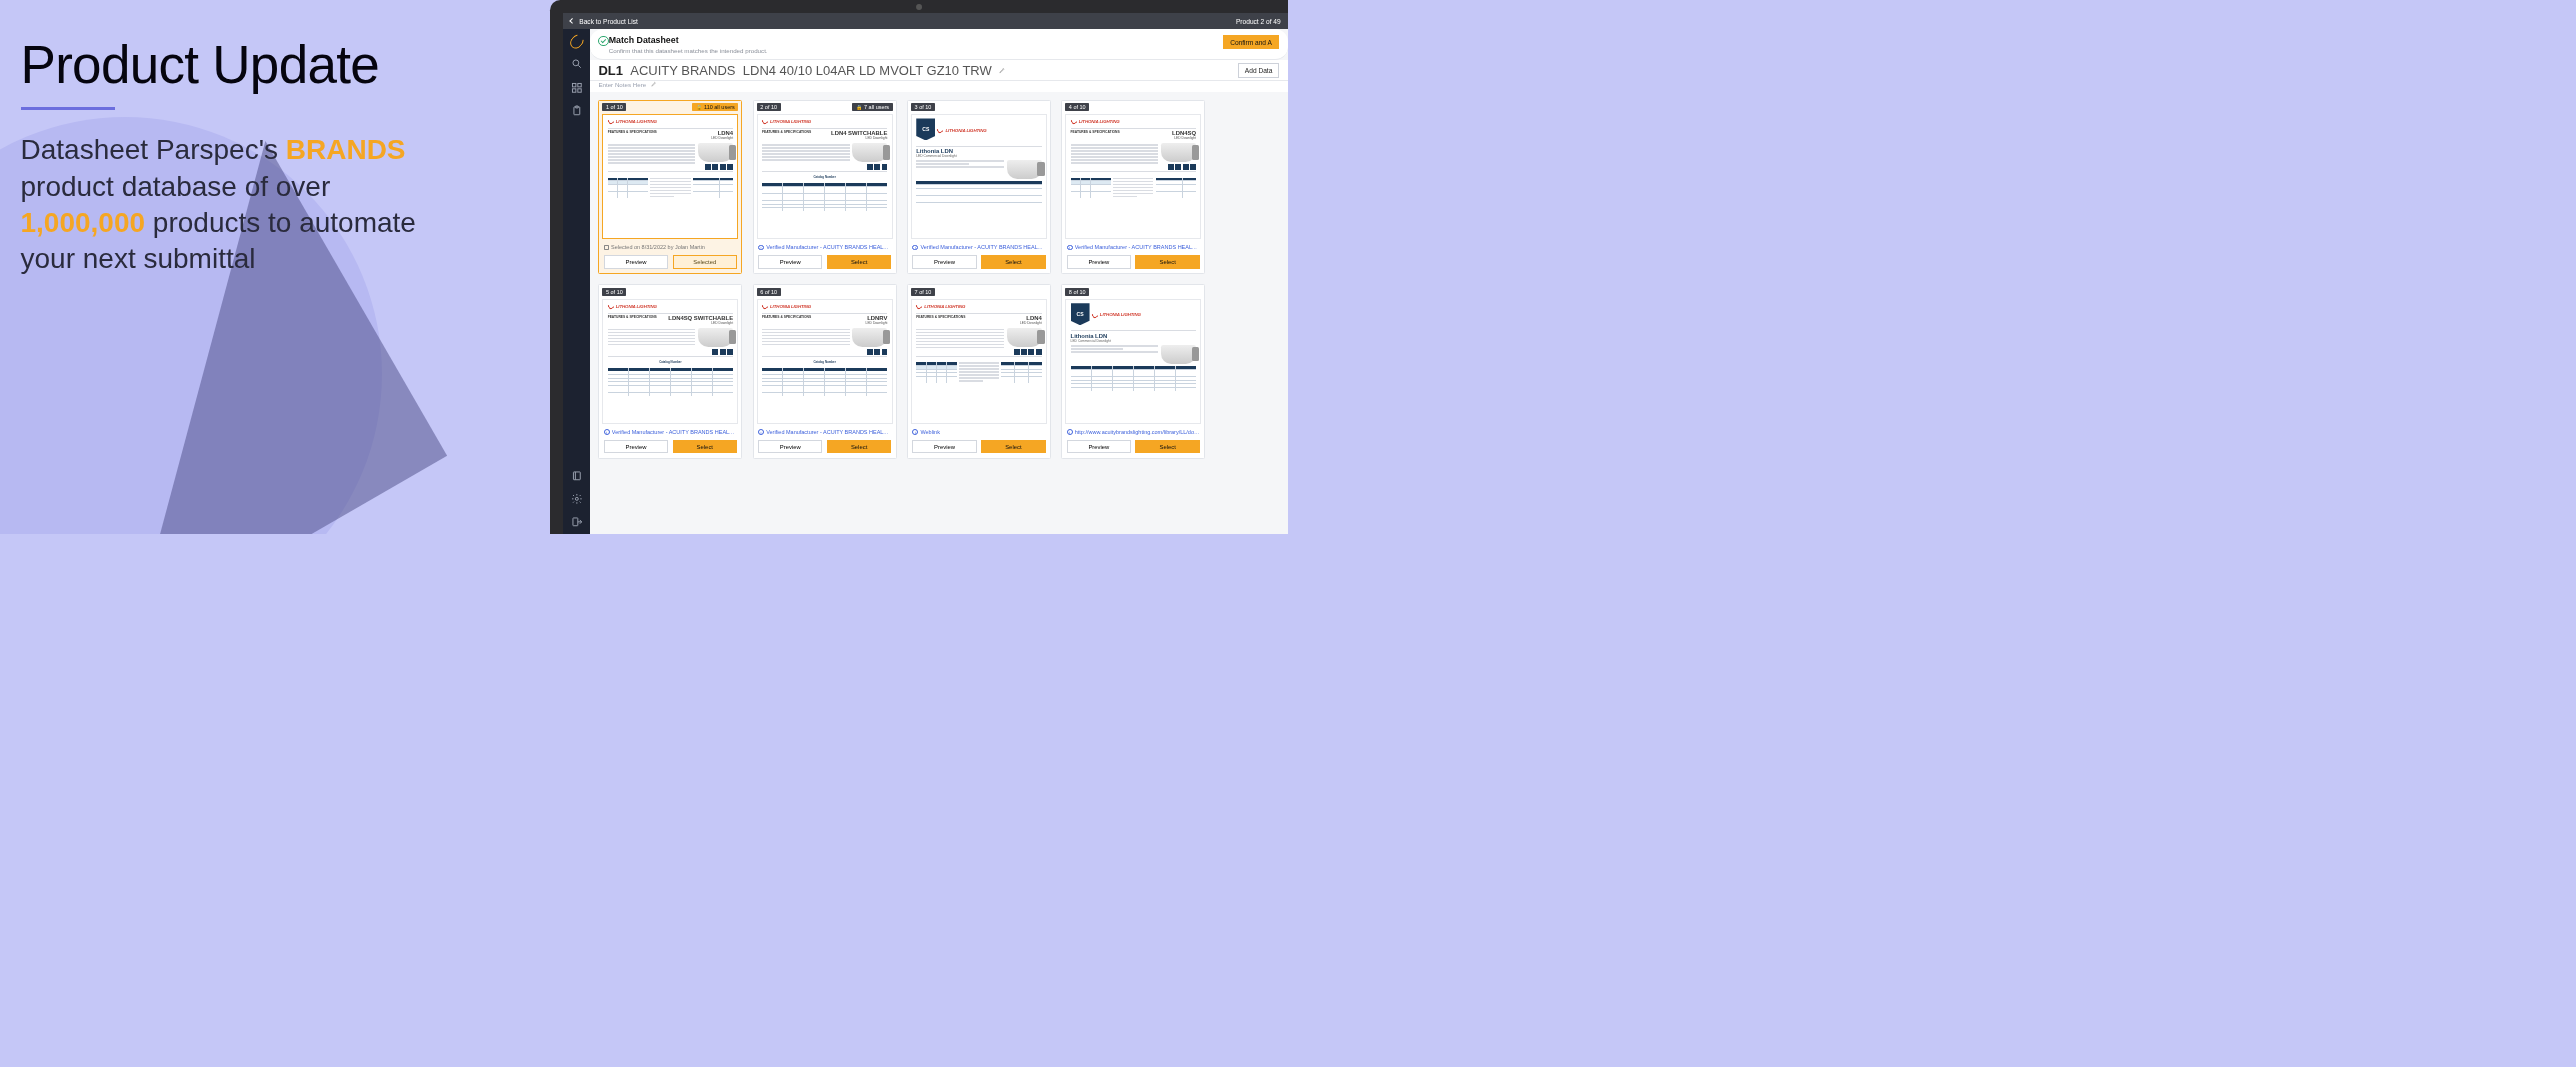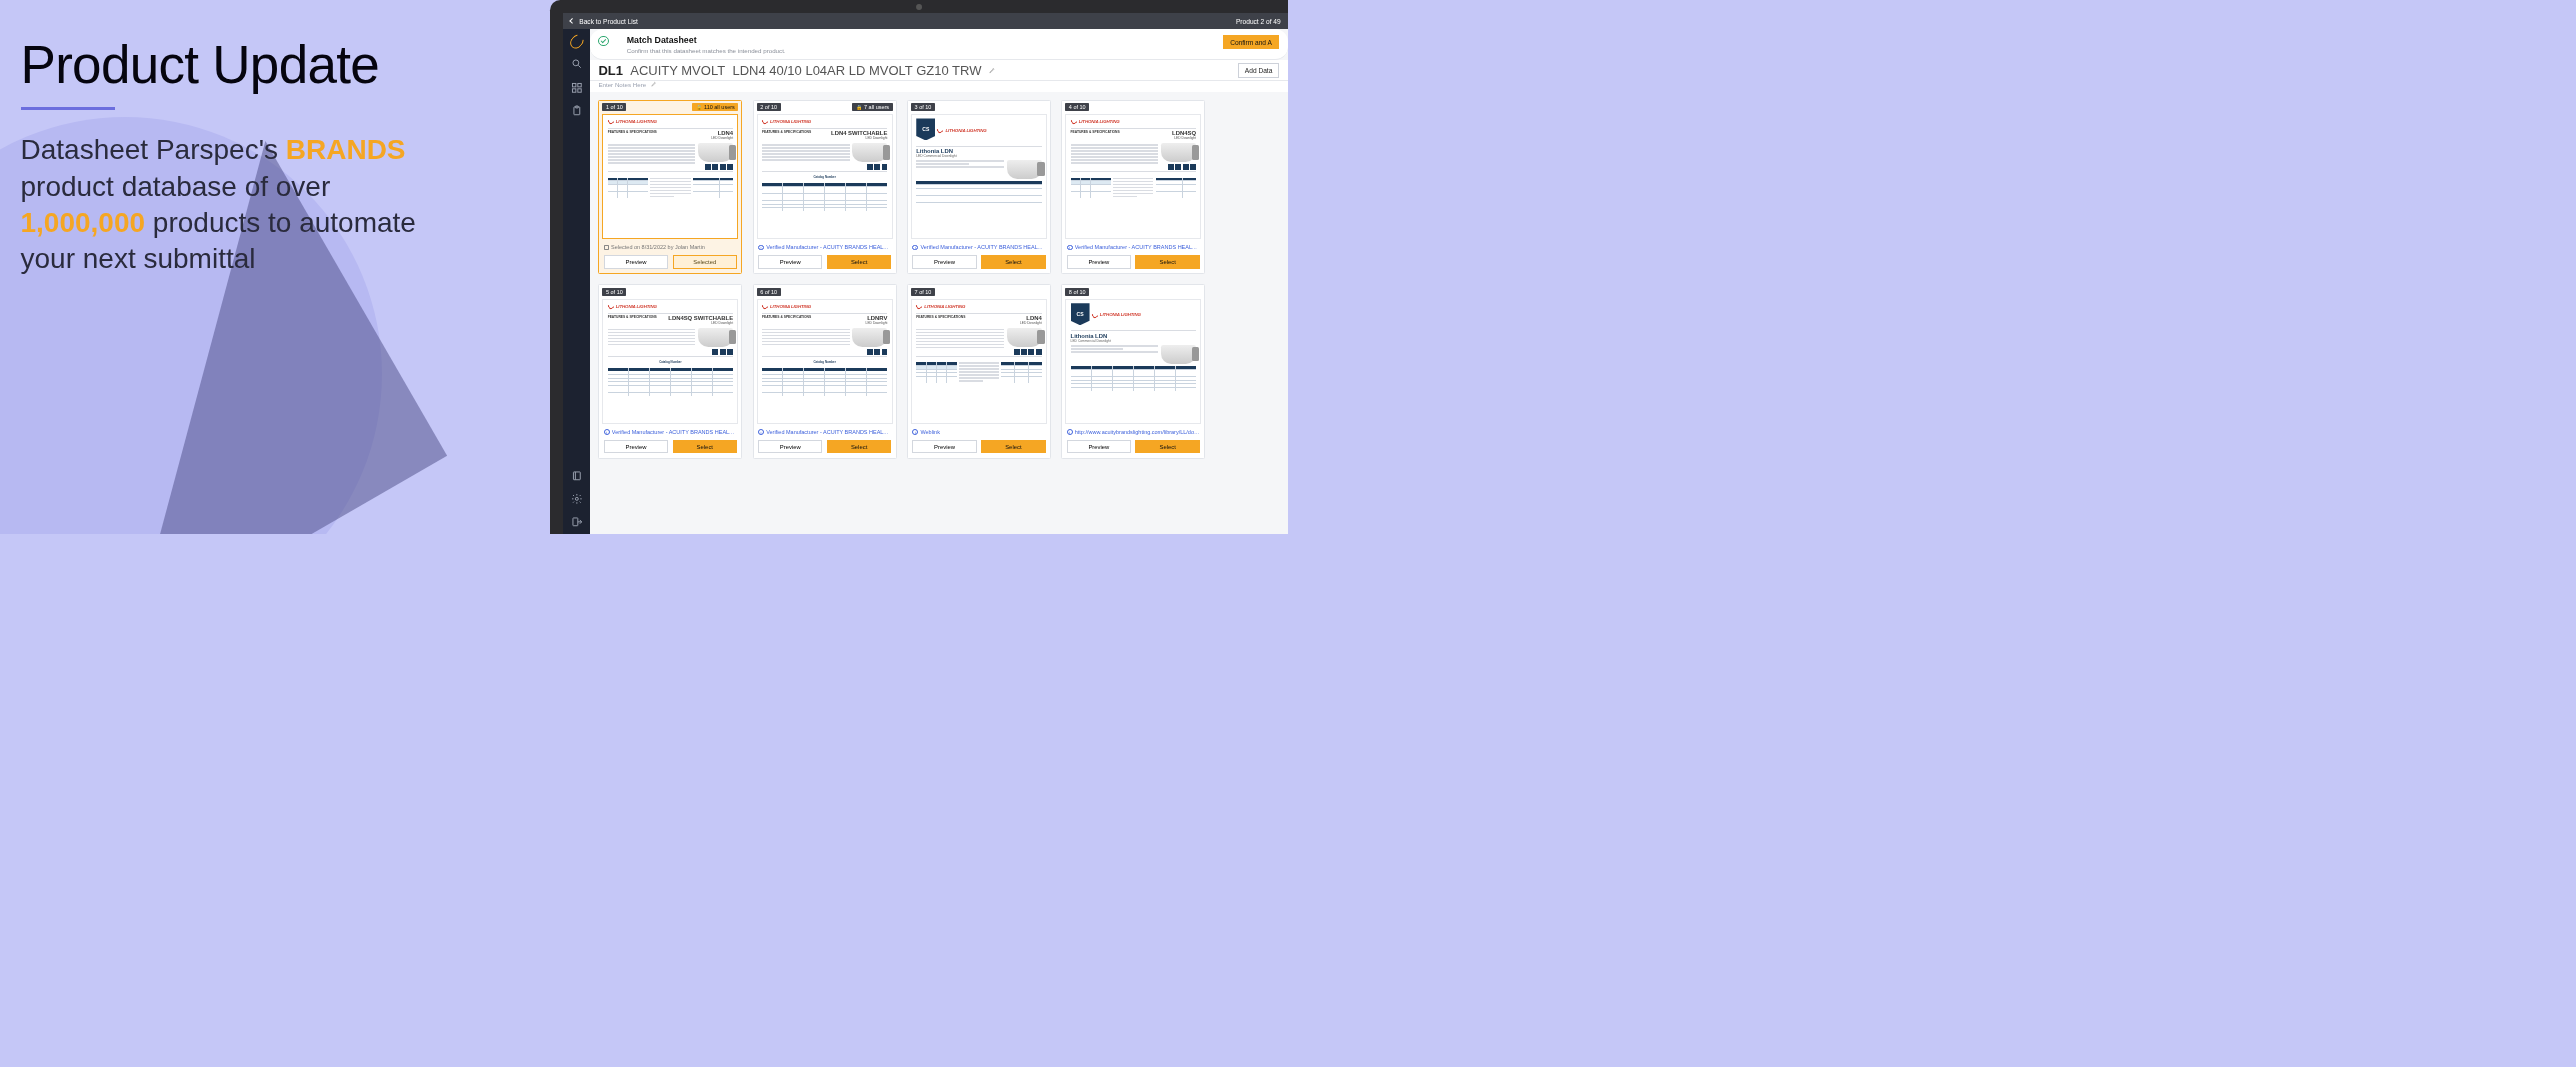--- a/index.html
+++ b/index.html
@@ -148,21 +148,21 @@
   }
 
   
   .content-col { flex: 1; display: flex; flex-direction: column; min-width: 0; }
 
   .match-header {
     background: #fff;
     padding: 5.9px 8.8px;
     display: flex;
     align-items: flex-start;
-    gap: 18px;
+    gap: 0;
     border-bottom: 0.7px solid #E6E8EC;
     border-radius: 13px;
   }
   .match-header .check-circ {
     width: 10.3px; height: 10.3px; border: 1.1px solid #2DA86F; border-radius: 50%;
     display: flex; align-items: center; justify-content: center; flex-shrink: 0;
     margin-top: 0.7px;
   }
   .match-header .check-circ::after {
     content: ""; width: 3.7px; height: 2.2px; border-left: 1.1px solid #2DA86F; border-bottom: 1.1px solid #2DA86F; transform: rotate(-45deg); margin-top: -0.7px;
@@ -396,21 +396,21 @@
             <div>
               <h2>Match Datasheet</h2>
               <p>Confirm that this datasheet matches the intended product.</p>
             </div>
             <div class="hdr-spacer"></div>
             <button class="btn-confirm">Confirm and A</button>
           </div>
 
           <div class="crumb-row">
             <span class="crumb">DL1</span>
-            <span class="crumb light">ACUITY MVOLT</span>
+            <span class="crumb light">ACUITY BRANDS</span>
             <span class="crumb light">LDN4 40/10 L04AR LD MVOLT GZ10 TRW</span>
             <span class="pencil">
               <svg width="6.6" height="6.6" viewBox="0 0 24 24" fill="none" stroke="currentColor" stroke-width="2">
                   <path d="M3 21l3-1 12-12-2-2L4 18l-1 3zM15 5l2 2"></path>
                 </svg>
             </span>
             <div class="crumb-spacer"></div>
             <button class="btn-outline">Add Data</button>
           </div>
 

